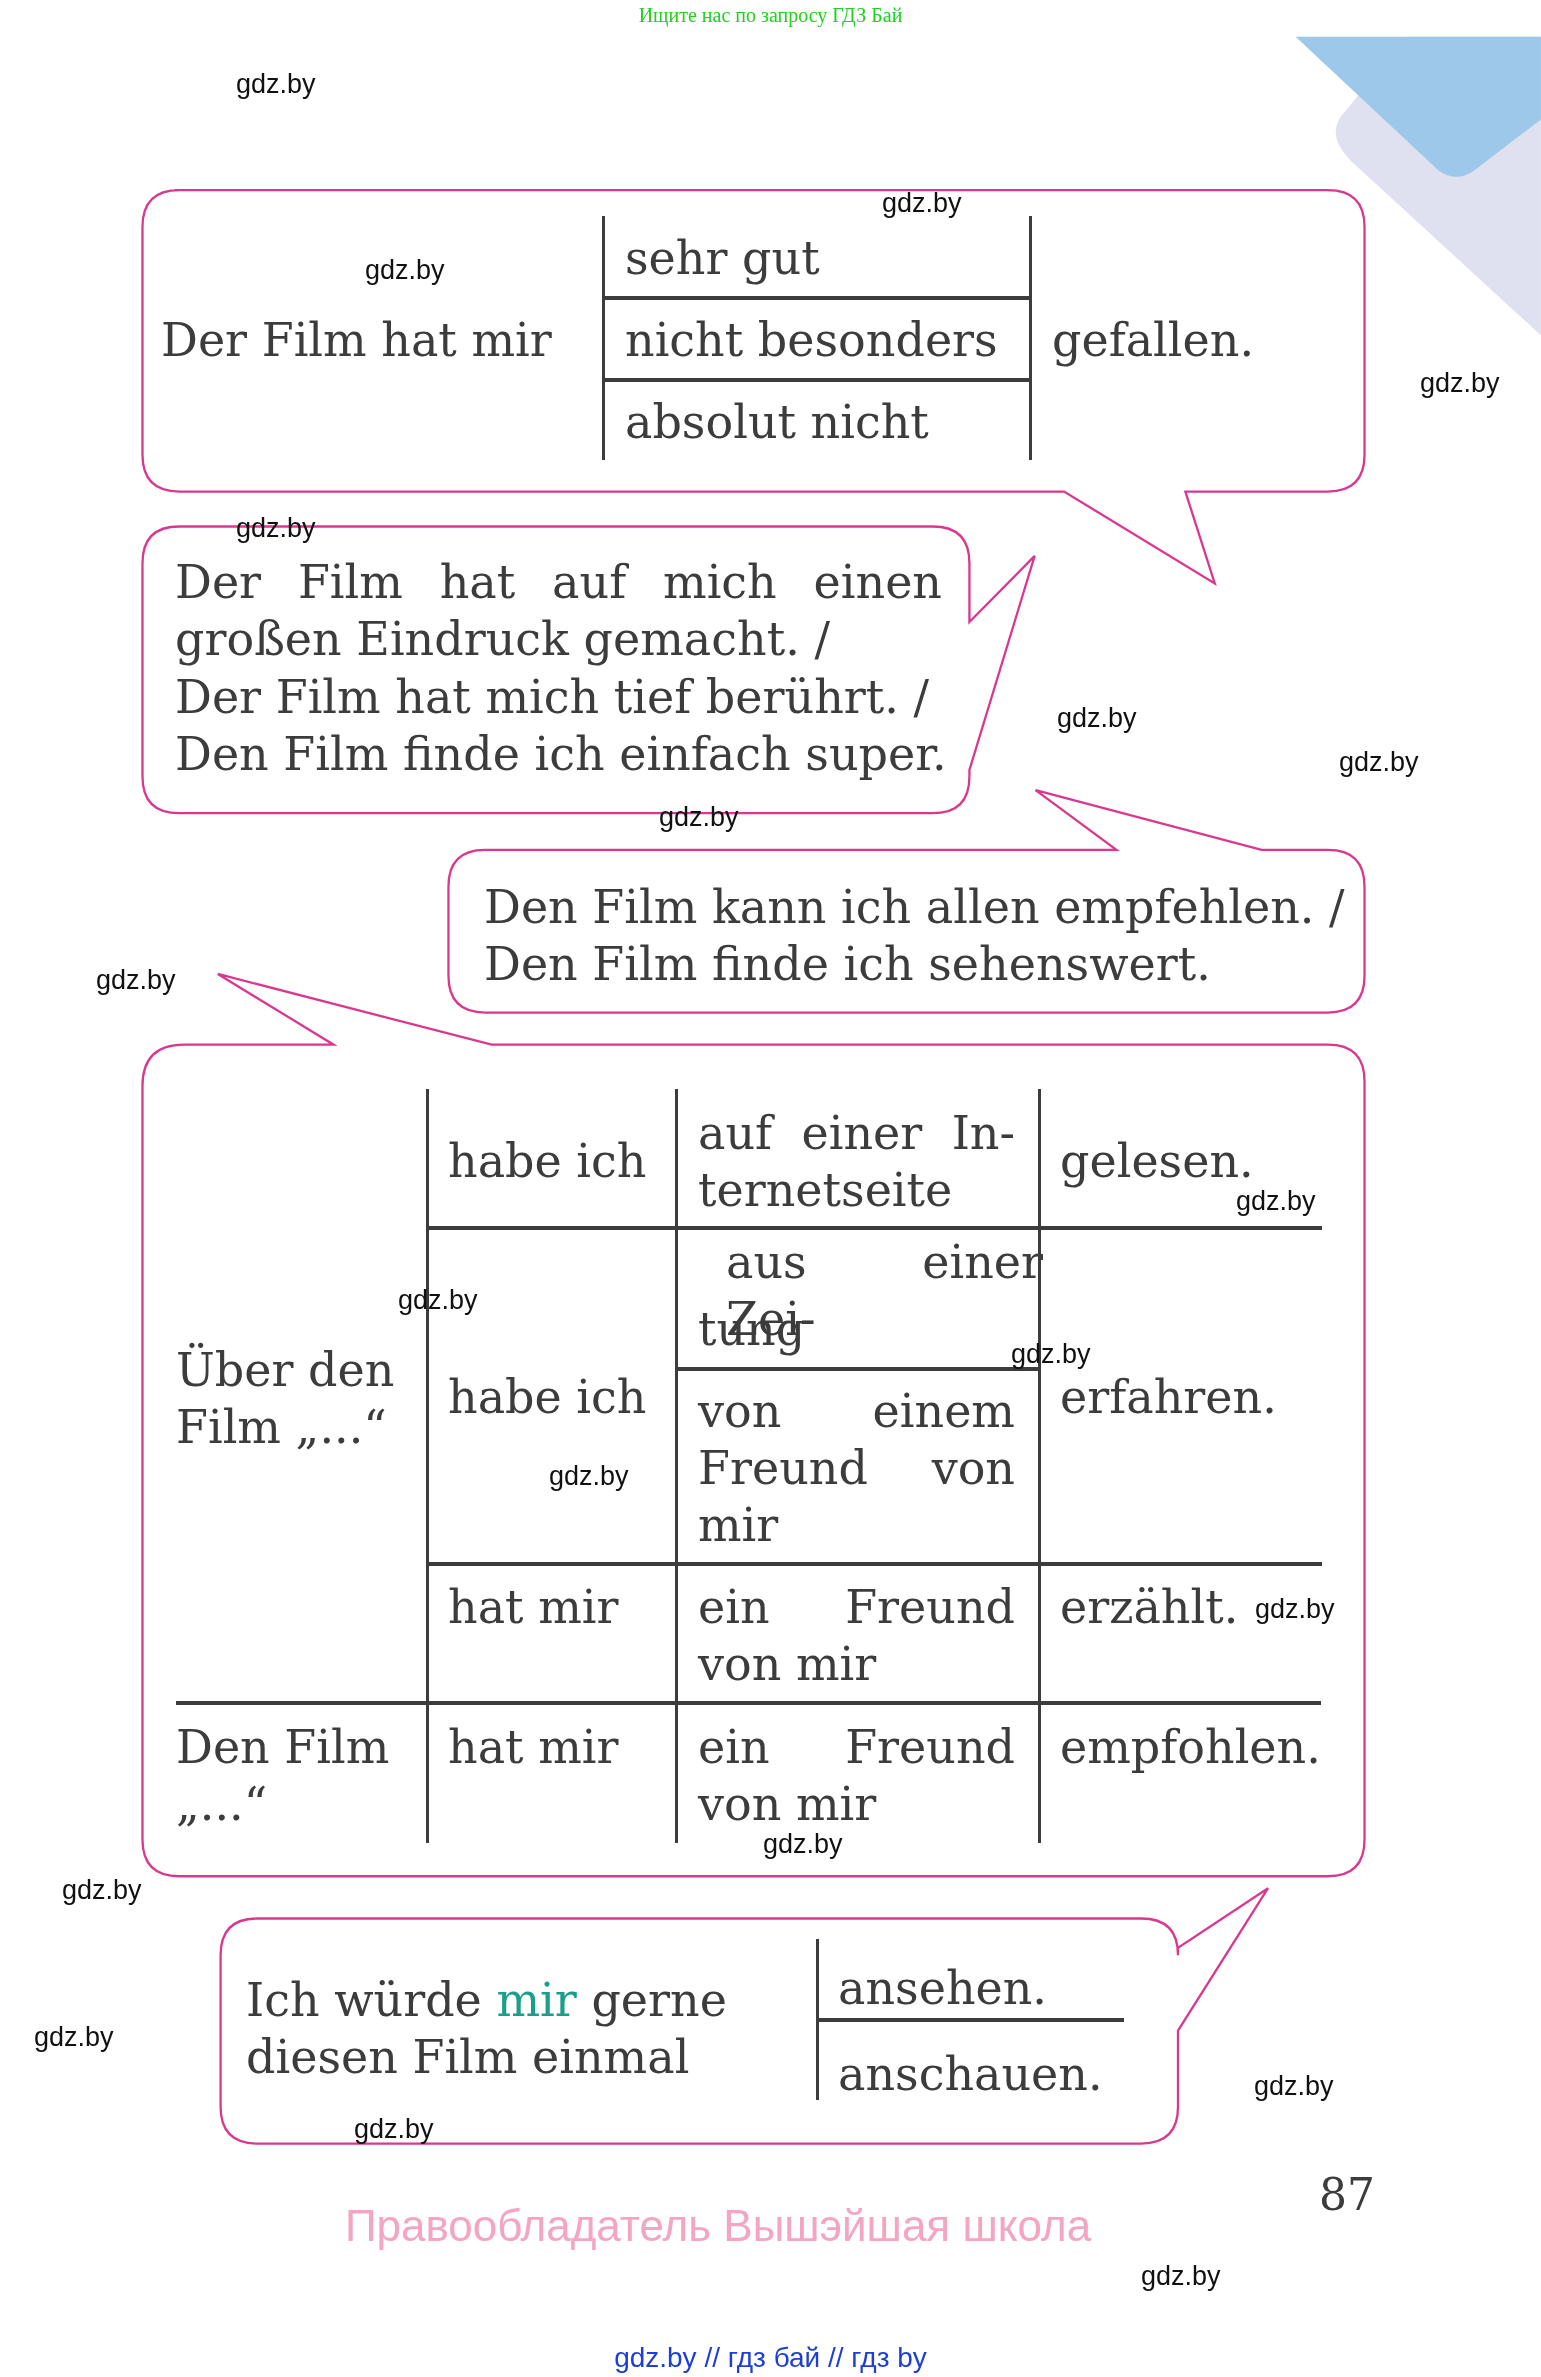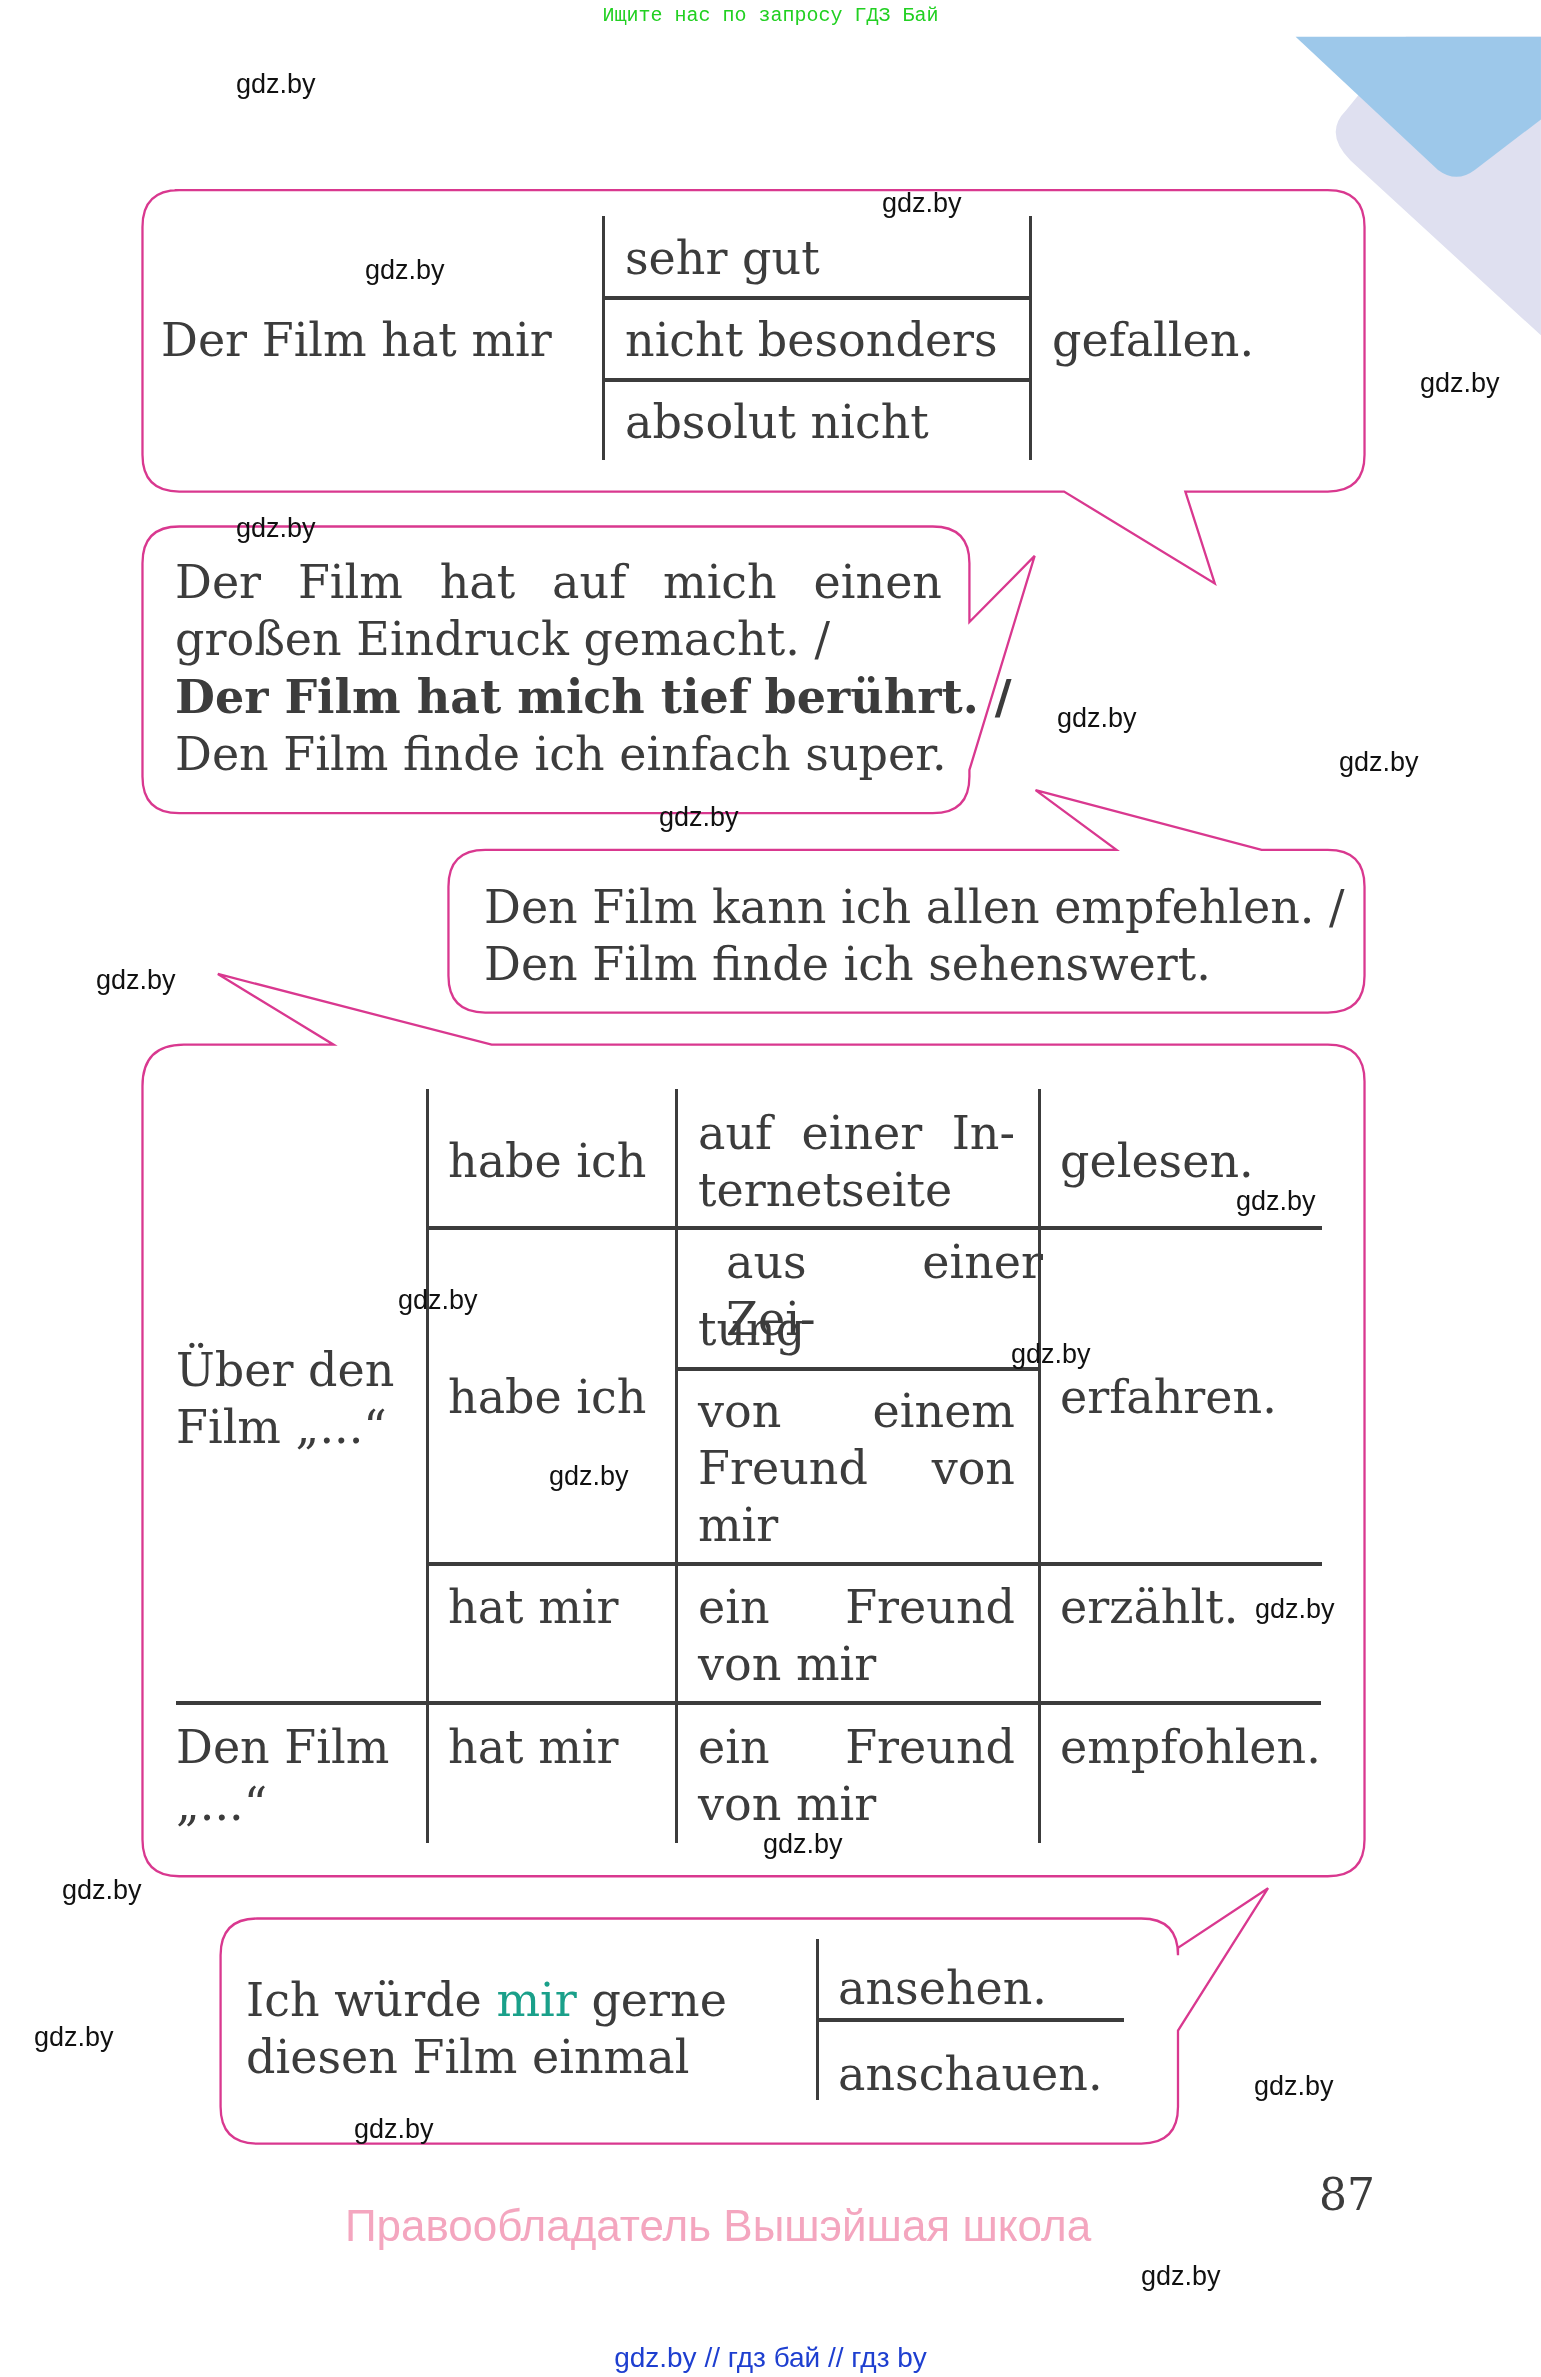--- a/index.html
+++ b/index.html
@@ -1,19 +1,19 @@
 <!DOCTYPE html>
 <html style="font-size:14.7px"><head>
 <meta charset="utf-8">
 <style>
   html, body { margin:0; padding:0; }
   body { width:1541px; height:2377px; position:relative; background:#ffffff; overflow:hidden;
          font-family:"DejaVu Serif", "Liberation Serif", serif; color:#3a3a3a; }
   .hdr { position:absolute; top:3.7px; left:0; width:1541px; text-align:center; color:#22d022;
-         font-family:Liberation Mono, monospace; font-size:20px; }
+         font-family:Liberation Serif, serif; font-size:20px; }
   .wm { position:absolute; font-family:"Liberation Sans", sans-serif; font-size:27px; color:#111; white-space:nowrap; }
   .txt { position:absolute; font-size:46px; line-height:57px; white-space:nowrap; color:#3c3c3c; }
   .just { white-space:normal; text-align:justify; text-align-last:justify; }
   .vline { position:absolute; width:2.8px; background:#3c3c3c; }
   .hline { position:absolute; height:3.7px; background:#3c3c3c; }
   .teal { color:#1aa08a; }
   .copyright { position:absolute; top:2201px; left:0; width:1436px; text-align:center; color:#f4a6bf;
                font-family:"Liberation Sans", sans-serif; font-size:44px; }
   .pagenum { position:absolute; left:1319px; top:2169px; font-size:44px; color:#3c3c3c; }
   .footer { position:absolute; top:2342px; left:0; width:1541px; text-align:center; color:#1e3fd0;
@@ -48,21 +48,21 @@
   <div class="hline" style="left:602px;top:378px;width:429px;"></div>
   <div class="txt" style="left:625px;top:230px;">sehr gut</div>
   <div class="txt" style="left:625px;top:312px;">nicht besonders</div>
   <div class="txt" style="left:625px;top:394px;">absolut nicht</div>
   <div class="txt" style="left:1052px;top:312px;">gefallen.</div>
 </div>
 
 <div>
   <div class="txt just" style="left:175px;top:554px;width:767px;">Der Film hat auf mich einen</div>
   <div class="txt" style="left:175px;top:611px;">großen Eindruck gemacht. /</div>
-  <div class="txt" style="left:175px;top:669px;font-weight:bold;">Der Film hat mich tief berührt. /</div>
+  <div class="txt" style="left:175px;top:669px;">Der Film hat mich tief berührt. /</div>
   <div class="txt" style="left:175px;top:726px;">Den Film finde ich einfach super.</div>
 </div>
 
 <div>
   <div class="txt" style="left:484px;top:879px;">Den Film kann ich allen empfehlen. /</div>
   <div class="txt" style="left:484px;top:936px;">Den Film finde ich sehenswert.</div>
 </div>
 
 <div>
   <div class="vline" style="left:426px;top:1089px;height:754px;"></div>

